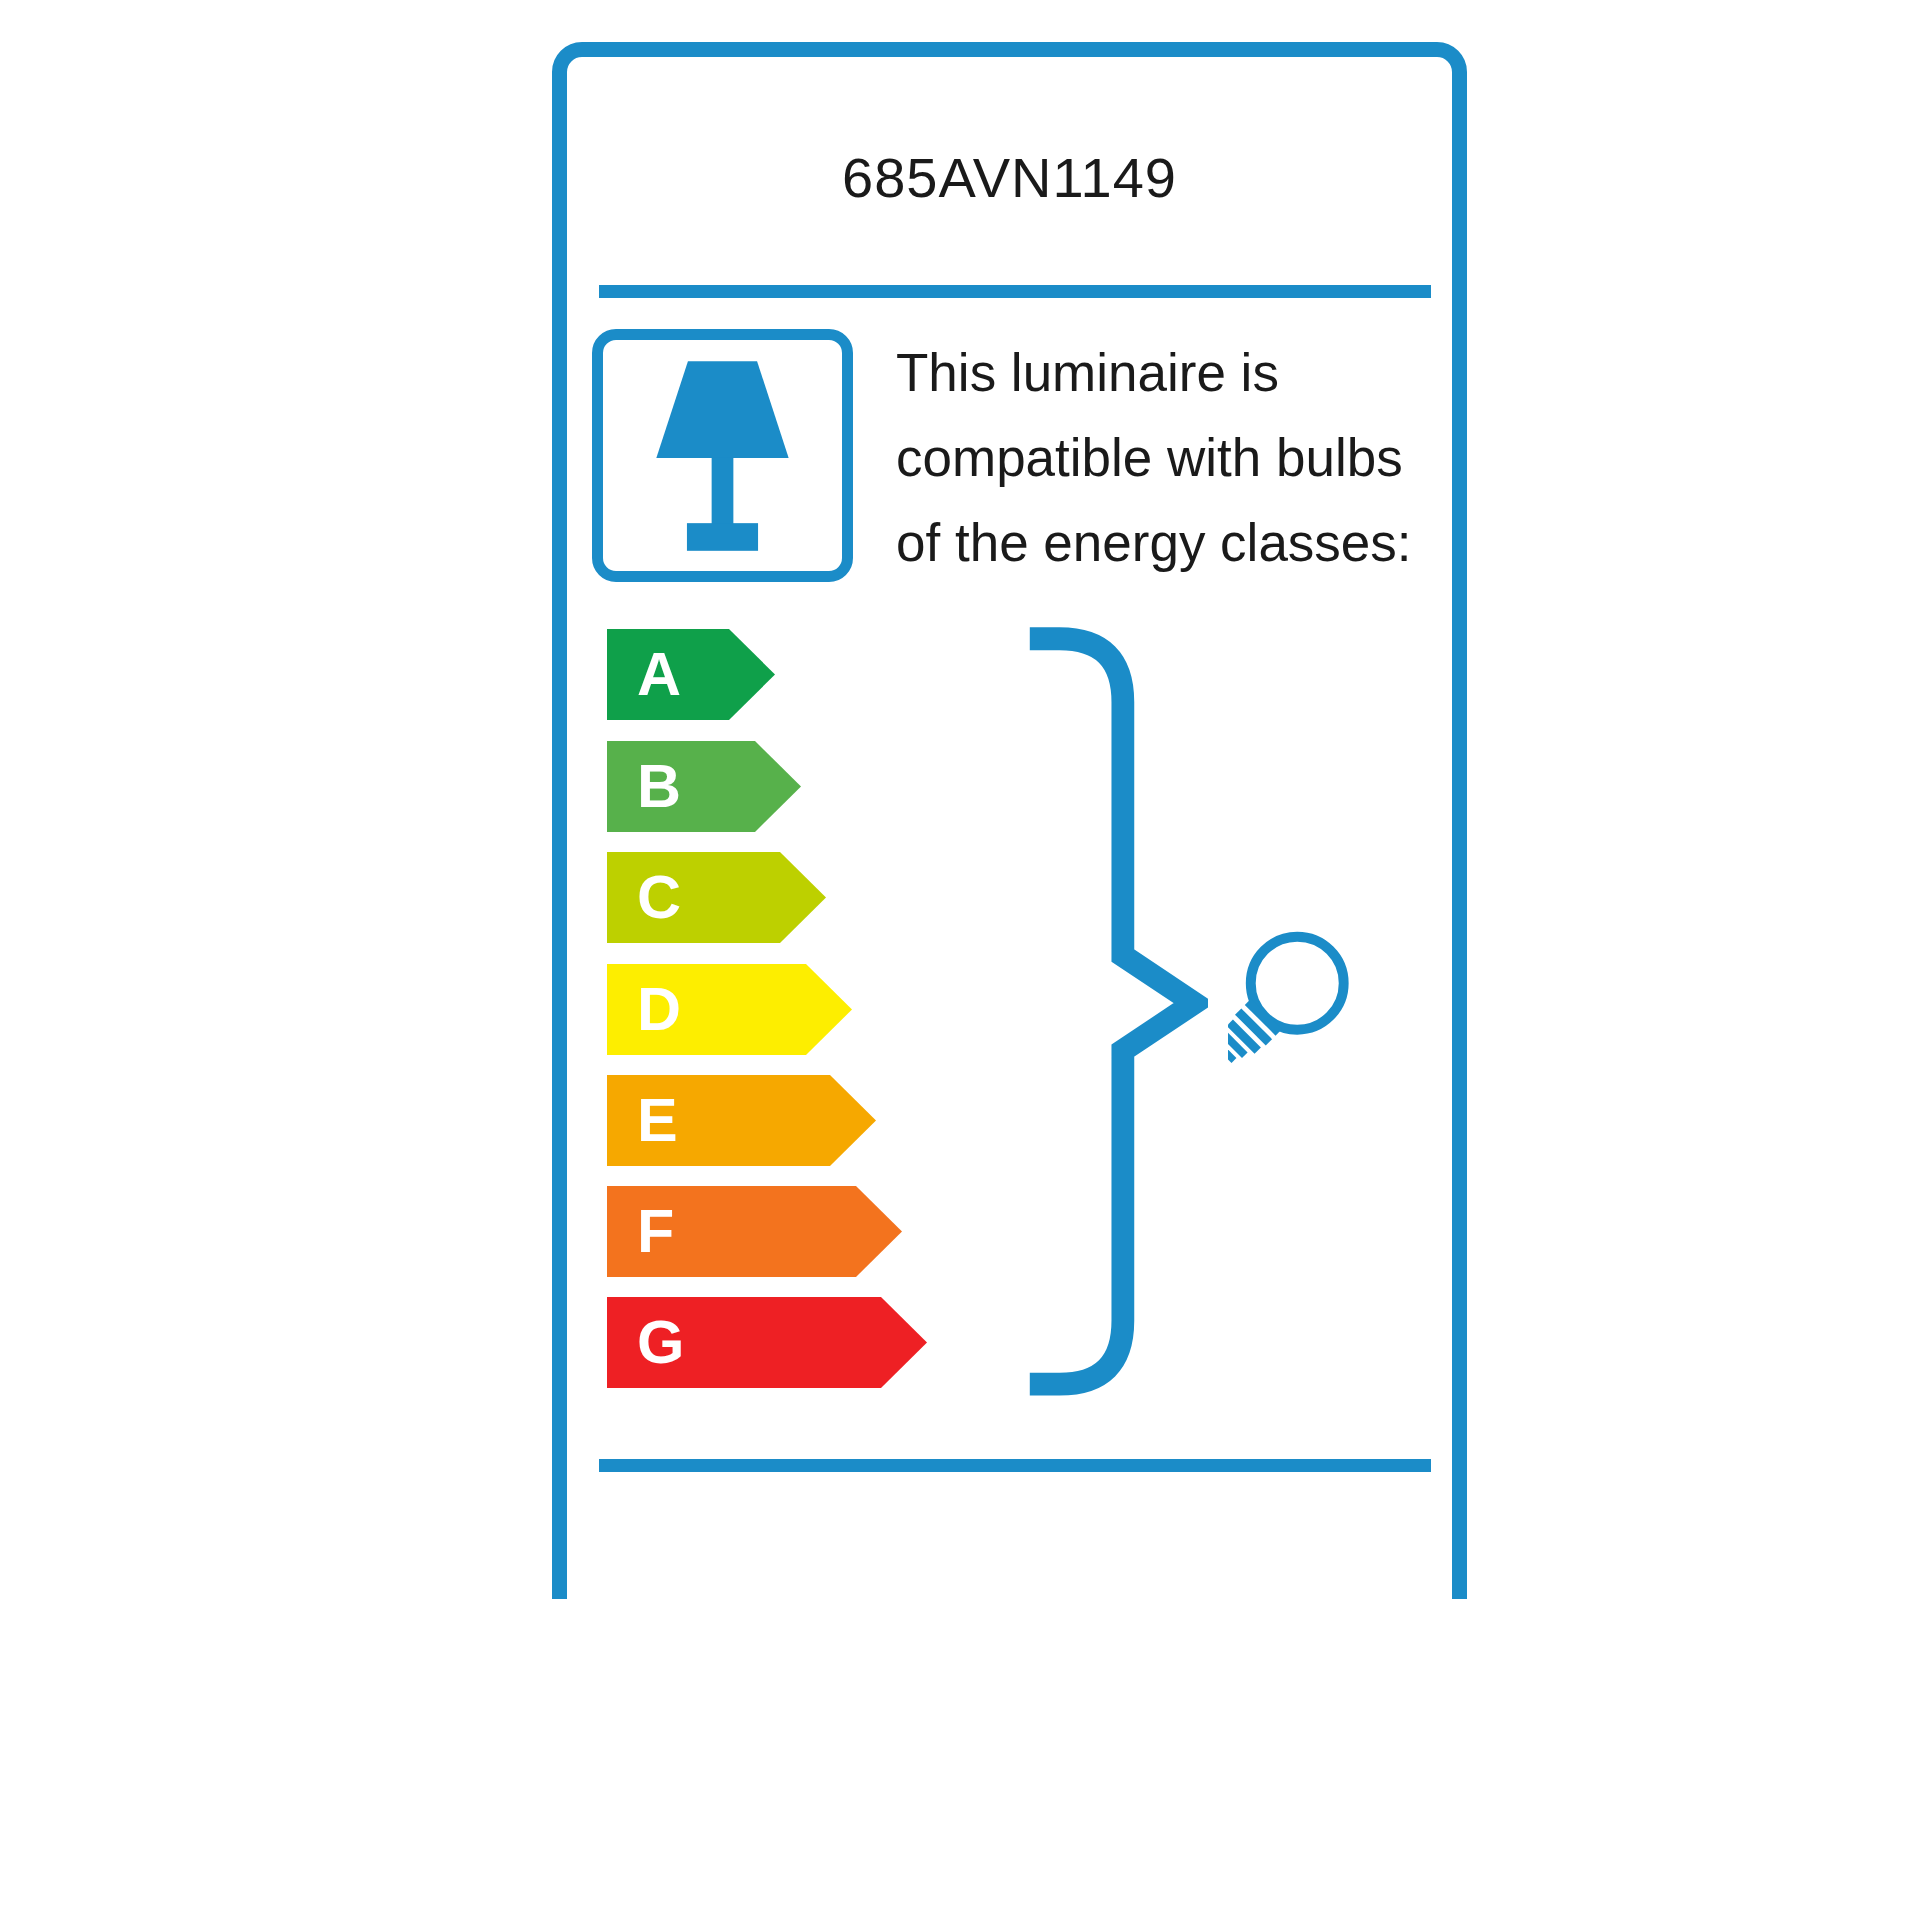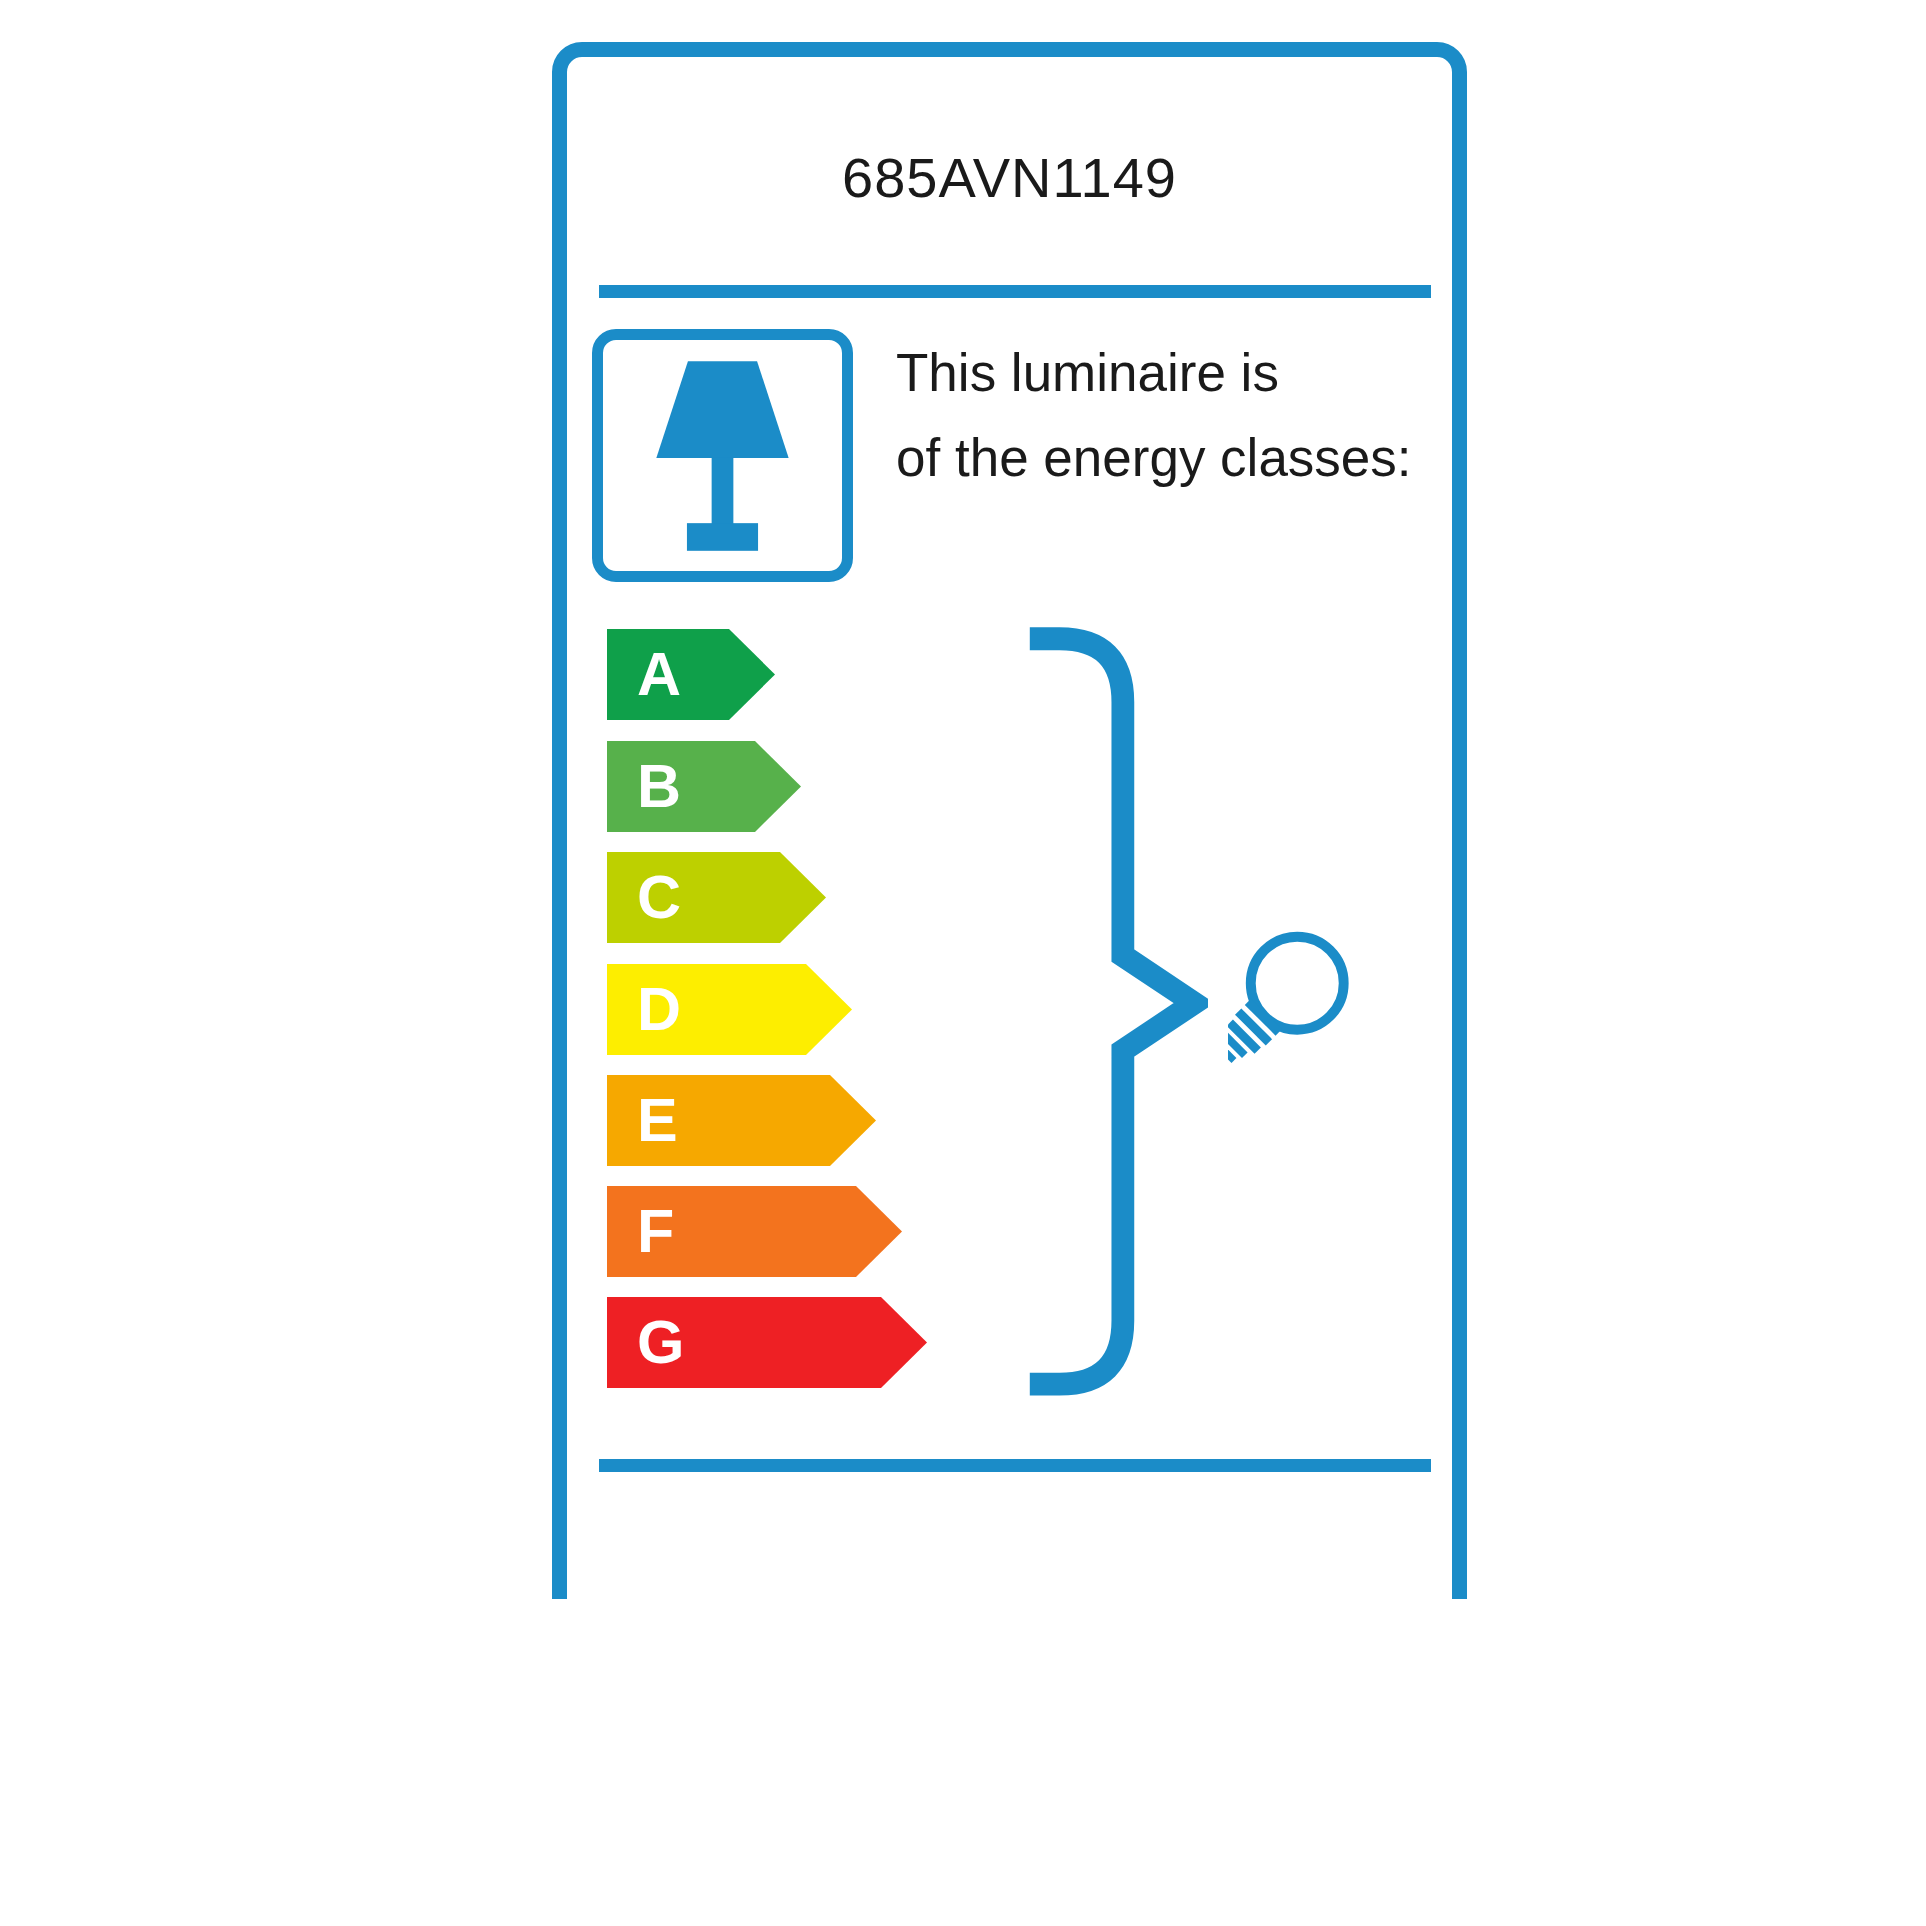--- a/index.html
+++ b/index.html
@@ -76,20 +76,21 @@
   <div class="lamp-box">
     <svg viewBox="0 0 242 224" xmlns="http://www.w3.org/2000/svg" aria-hidden="true">
       <polygon points="86,16 156,16 188,114 54,114" style="fill:var(--accent)"></polygon>
       <rect x="110" y="114" width="22" height="74" style="fill:var(--accent)"></rect>
       <rect x="85" y="180" width="72" height="28" style="fill:var(--accent)"></rect>
     </svg>
   </div>
 
   <div class="compat-text">
     <div>This luminaire is</div>
+    <div>compatible with bulbs</div>
     <div>of the energy classes:</div>
   </div>
 
   <div class="arrows" id="arrows">
       <div class="arrow" style="top: 0px; width: 168px; background: rgb(15, 160, 74);">
         <span class="letter">A</span>
       </div>
       <div class="arrow" style="top: 112px; width: 194px; background: rgb(87, 177, 75);">
         <span class="letter">B</span>
       </div>

